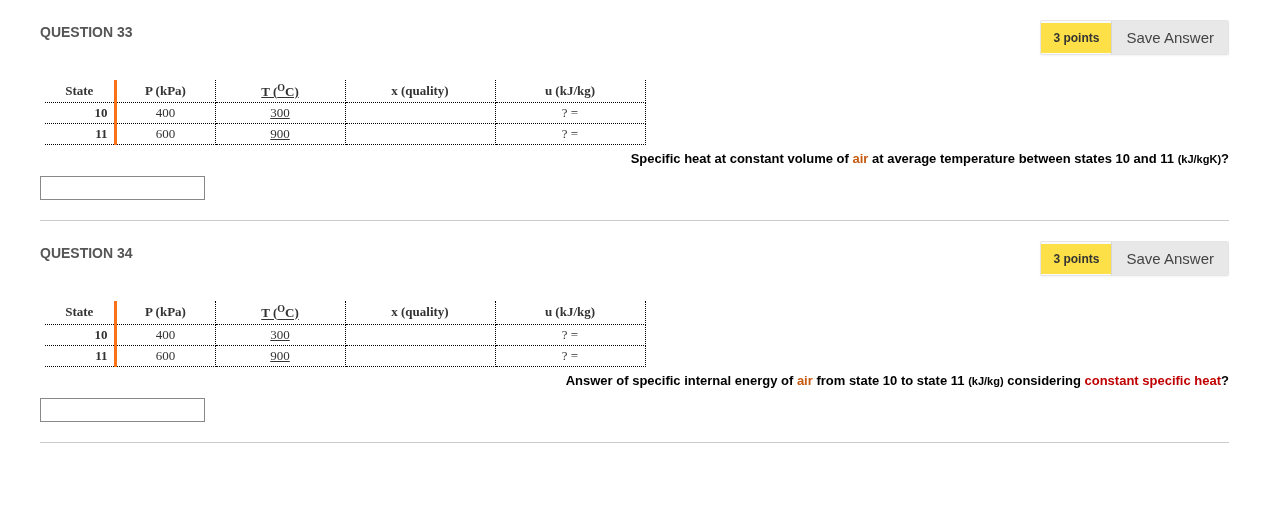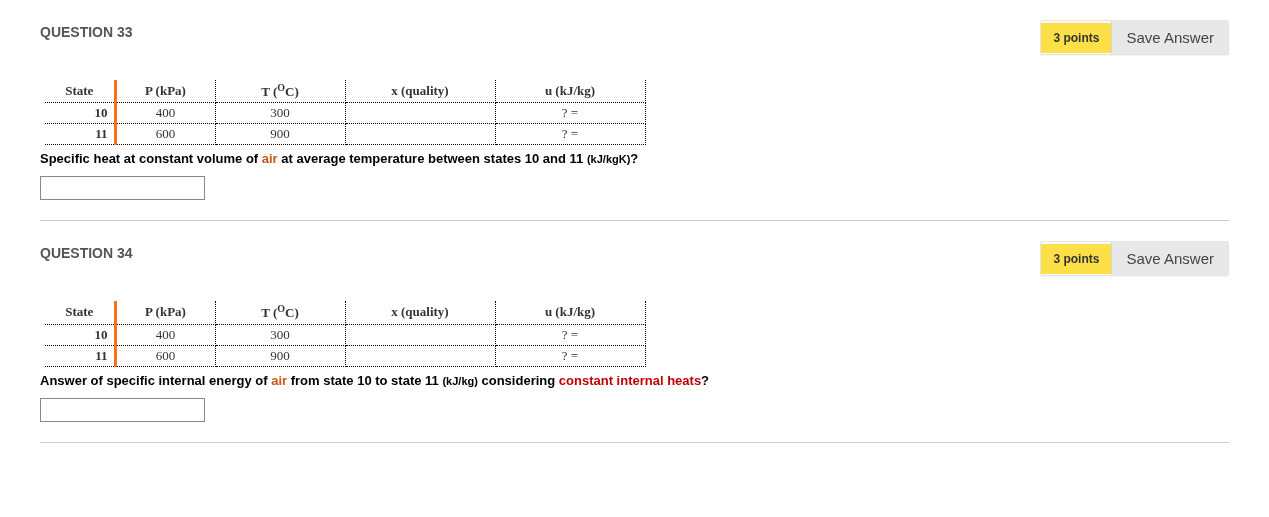--- a/index.html
+++ b/index.html
@@ -79,28 +79,29 @@
   }
   table.data td {
     font-family: "Times New Roman", Times, serif;
   }
   
   .br { border-right: 3px solid #f97316; }
   .bb-dot { border-bottom: 1px dotted #000; }
   .br-dot { border-right: 1px dotted #000; }
   .col-state { width: 70px; text-align: right; padding-right: 12px;}
   .col-p     { width: 100px; }
-  .col-t     { width: 130px; }
+  .col-t     { width: 130px; text-decoration: underline; }
   .col-x     { width: 150px; }
   .col-u     { width: 150px; text-align:left; padding-left:8px;}
   .prompt-line {
     margin-top: 6px;
     font-size: 13px;
     font-weight: bold;
     color: #000;
+    text-align: right;
   }
   .prompt-line .accent1 { color: #c55a11; font-weight: bold; }
   .prompt-line .accent2 { color: #c00000; font-weight: bold; }
   .prompt-line .small { font-size: 11px; font-weight: bold;}
   .answer-input {
     margin-top: 10px;
     width: 165px;
     height: 24px;
     border: 1px solid #888;
     padding: 2px 4px;
@@ -186,19 +187,19 @@
         <tr>
           <td class="col-state br bb-dot" style="text-align:right;font-weight:bold;">11</td>
           <td class="col-p br-dot bb-dot">600</td>
           <td class="col-t br-dot bb-dot">900</td>
           <td class="col-x br-dot bb-dot"></td>
           <td class="col-u br-dot bb-dot">? =</td>
         </tr>
       </tbody>
         </table>
       <div class="prompt-line">
-        <span>Answer of specific internal energy of </span><span class="accent1">air</span><span> from state 10 to state 11 </span><span class="small">(kJ/kg)</span><span> considering </span><span class="accent2">constant internal heats</span><span>?</span>
+        <span>Answer of specific internal energy of </span><span class="accent1">air</span><span> from state 10 to state 11 </span><span class="small">(kJ/kg)</span><span> considering </span><span class="accent2">constant specific heat</span><span>?</span>
       </div>
       <input type="text" class="answer-input" value="" style="">
     </div>
   </div>
 
 </div>
 
 </body></html>

